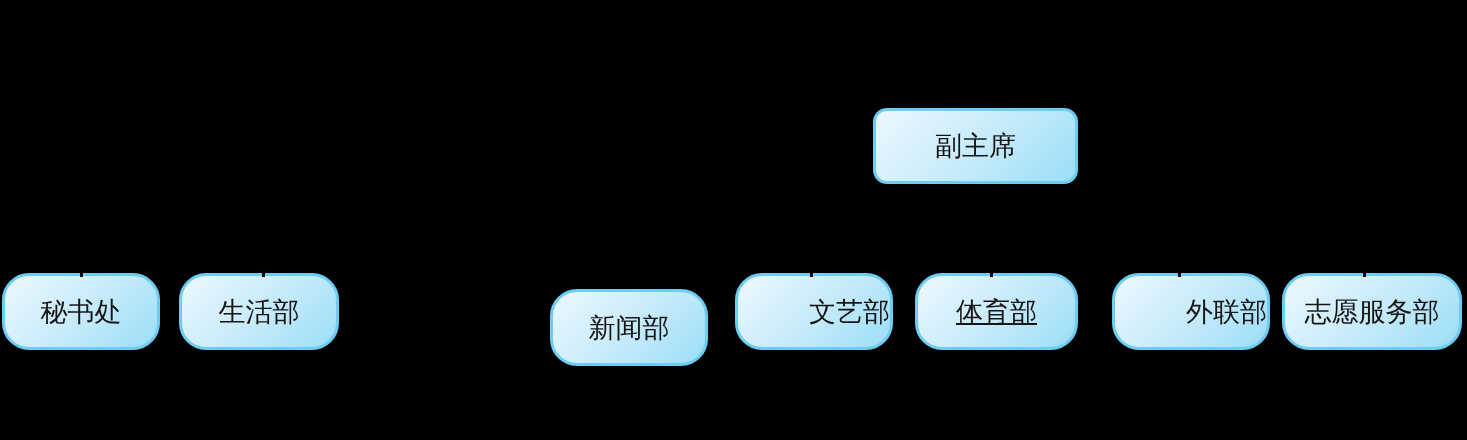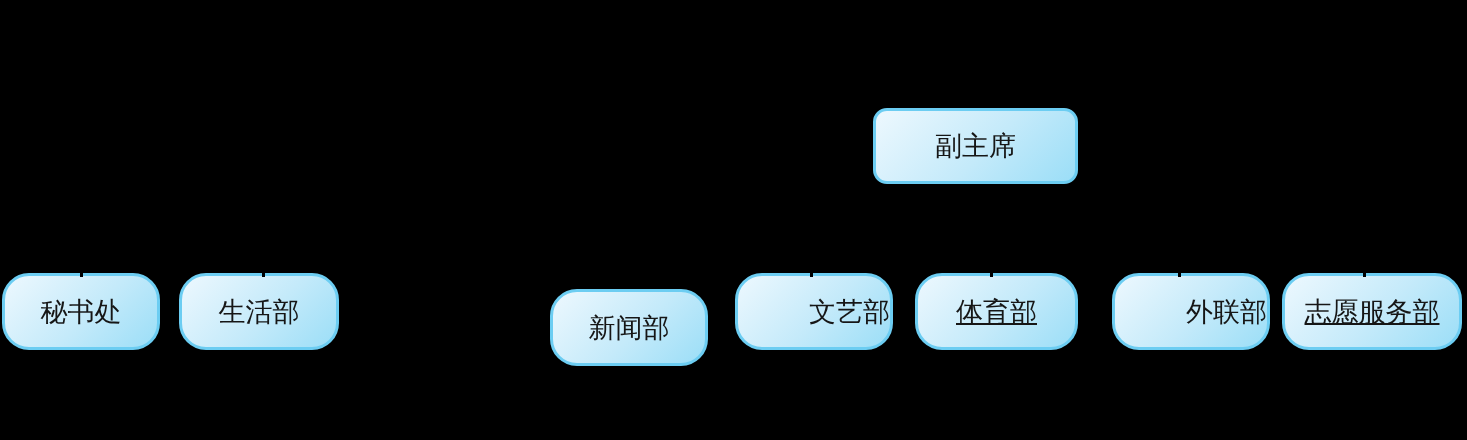--- a/index.html
+++ b/index.html
@@ -92,21 +92,21 @@
   </div>
   <div class="node node-blue node-dept" style="left:735px; width:158px;justify-content:flex-end;">
     <span>文艺部</span>
   </div>
   <div class="node node-blue node-dept" style="left:915px; width:163px;text-decoration:underline;">
     <span>体育部</span>
   </div>
   <div class="node node-blue node-dept" style="left:1112px; width:158px;justify-content:flex-end;">
     <span>外联部</span>
   </div>
-  <div class="node node-blue node-dept" style="left:1282px; width:180px;text-decoration:underline;">
+  <div class="node node-blue node-dept" style="left:1282px; width:180px;">
     <span>志愿服务部</span>
   </div>
 
   <div class="notch" style="left:721px; top:68px; height:7px;"></div>
   <div class="notch" style="left:80px;  top:270px; height:7px;"></div>
   <div class="notch" style="left:262px; top:270px; height:7px;"></div>
   <div class="notch" style="left:447px; top:270px; height:7px;"></div>
   <div class="notch" style="left:628px; top:270px; height:7px;"></div>
   <div class="notch" style="left:810px; top:270px; height:7px;"></div>
   <div class="notch" style="left:990px; top:270px; height:7px;"></div>

